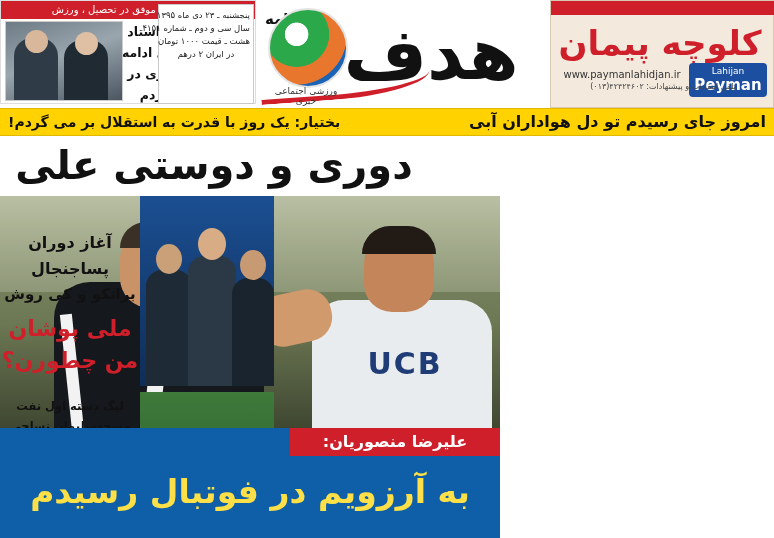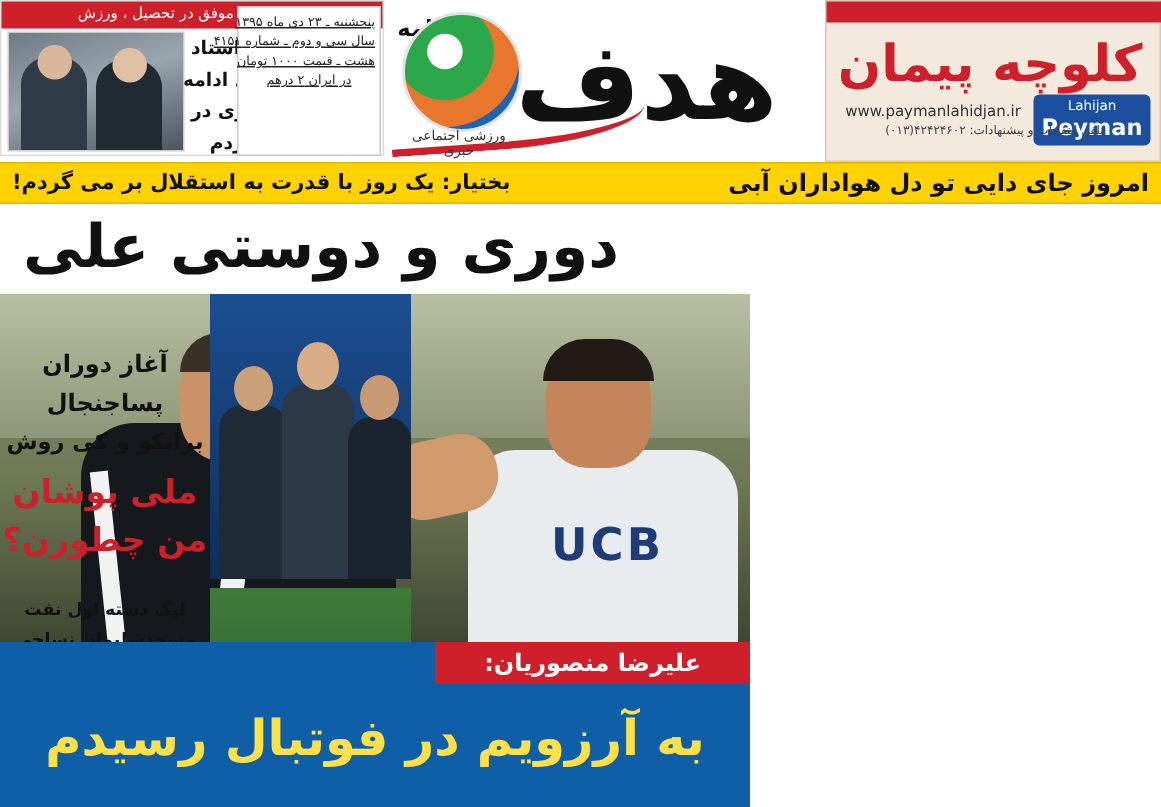--- a/index.html
+++ b/index.html
@@ -64,21 +64,21 @@
   }
   .swoosh{
     position:absolute;left:6px;top:60px;width:170px;height:34px;
     border-bottom:5px solid #cf1f2a;border-radius:0 0 60% 0;transform:rotate(-4deg);
   }
 
   
   .datebox{
     position:absolute;right:520px;top:4px;width:96px;height:100px;
     border:1px solid #c9c9c9;box-sizing:border-box;padding:4px 3px;
-    font-size:8.5px;line-height:13px;color:#222;text-align:center;background:#fff;text-decoration:underline;
+    font-size:8.5px;line-height:13px;color:#222;text-align:center;background:#fff;
   }
   .datebox div{white-space:nowrap;}
 
   
   .ad-doctor{
     position:absolute;left:0;top:0;width:256px;height:104px;background:#fff;
     border:1px solid #ddd;box-sizing:border-box;
   }
   .ad-doctor .hdr{
     position:absolute;right:0;top:0;width:254px;height:18px;background:#cf1f2a;color:#fff;
@@ -258,21 +258,21 @@
       <div class="lahijan">
         <span>Lahijan</span>
         <b>Peyman</b>
       </div>
       <div class="site">www.paymanlahidjan.ir</div>
       <div class="phone">تلفن انتقادات و پیشنهادات: ۴۲۴۲۴۶۰۲(۰۱۳)</div>
     </div>
   </div>
 
   <div class="yellowbar">
-    <div class="right-txt">امروز جای دایی تو دل هواداران آبی</div>
+    <div class="right-txt">امروز جای رسیدم تو دل هواداران آبی</div>
     <div class="left-txt">بختیار: یک روز با قدرت به استقلال بر می گردم!</div>
   </div>
 
   <div class="maintitle">
     <div class="t">دوری و دوستی علی ها</div>
   </div>
 
   <div class="bigphoto">
     <div class="bgl"></div>
     <div class="wall"></div>

